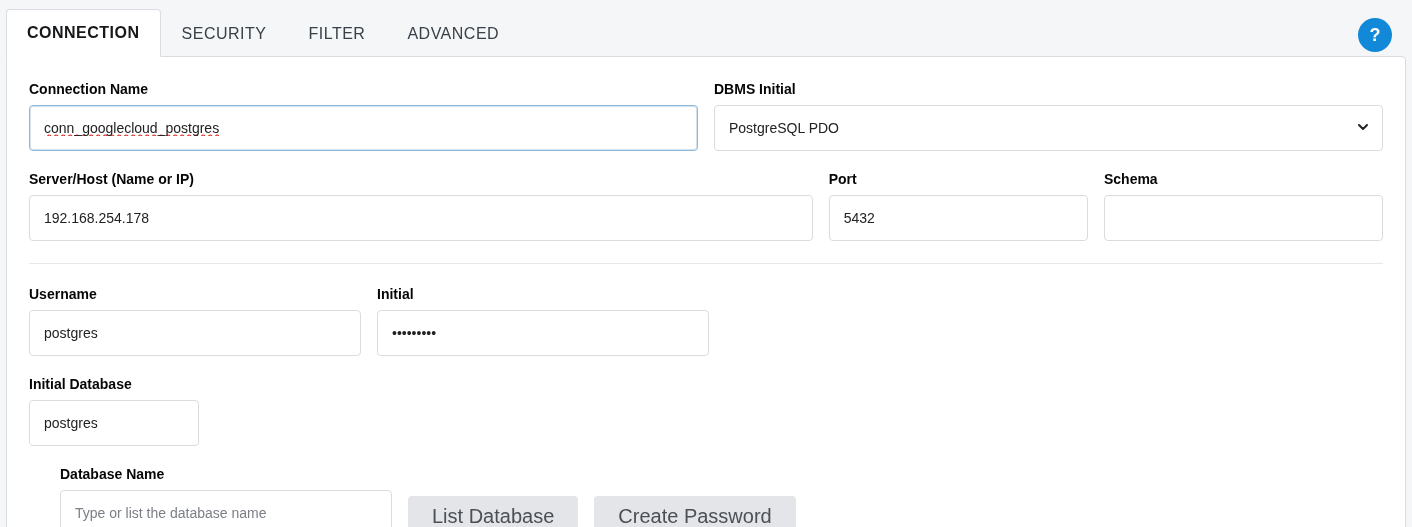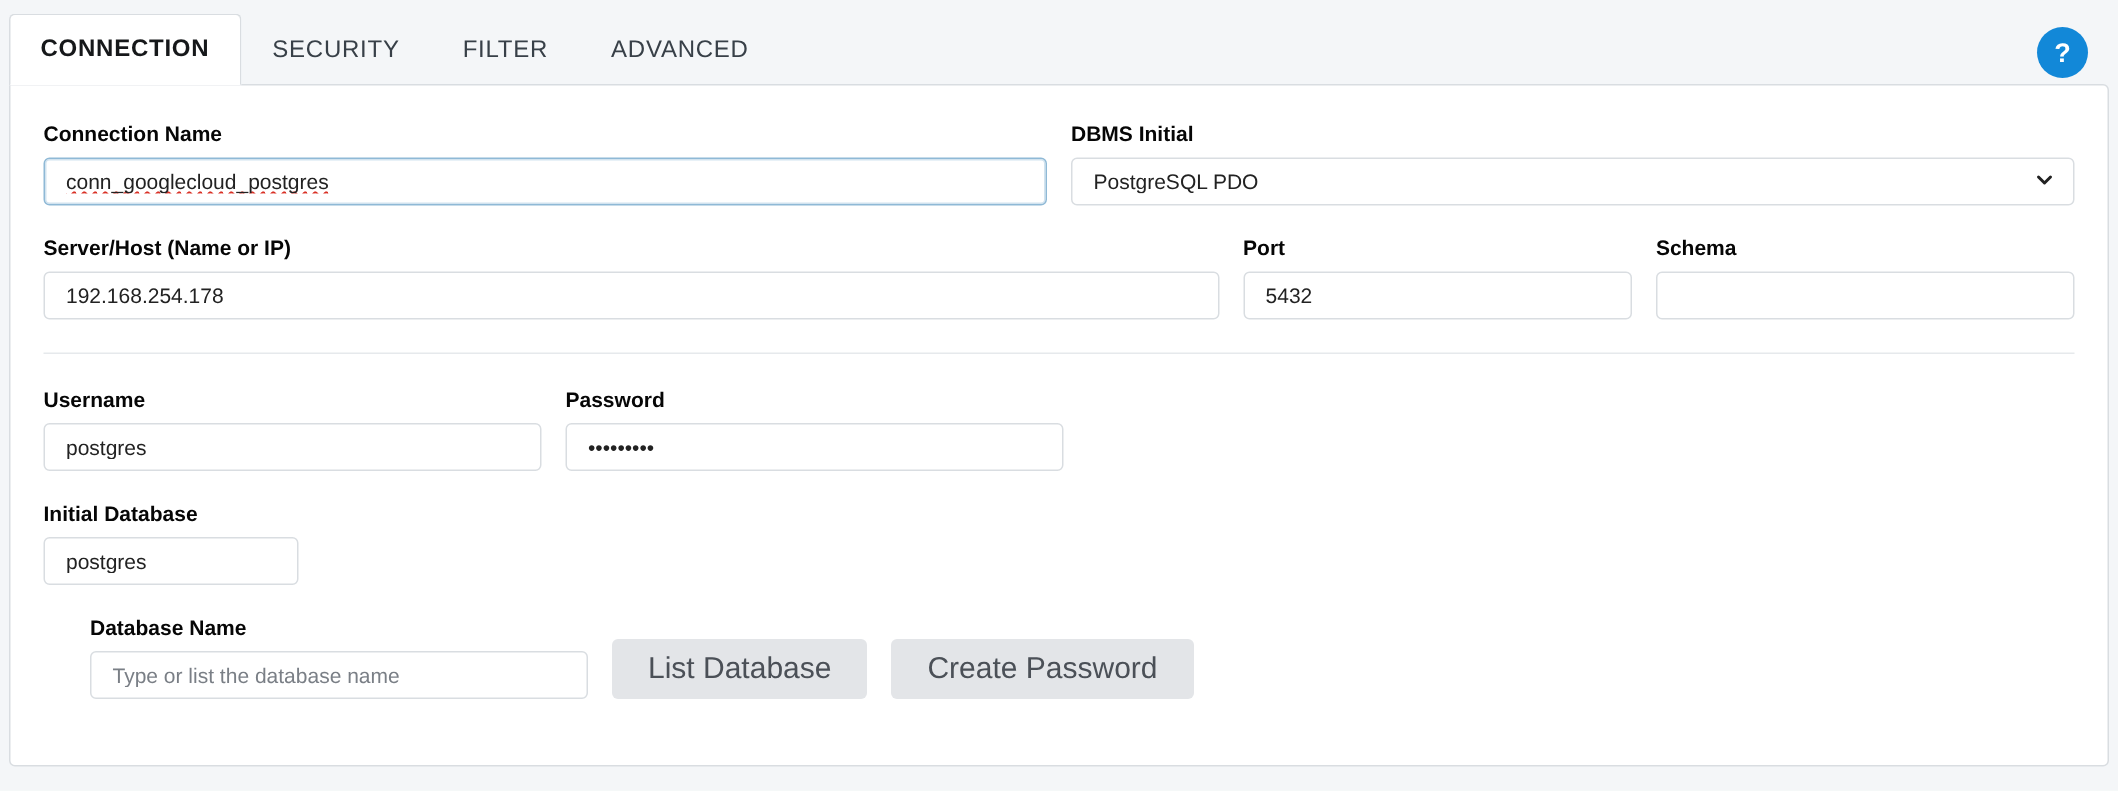--- a/index.html
+++ b/index.html
@@ -65,21 +65,21 @@
     align-items: flex-end;
   }
   .field { display: flex; flex-direction: column; }
   .label {
     font-weight: 600;
     font-size: 14px;
     color: #060606;
     margin-bottom: 8px;
   }
   .input, .select {
-    height: 32px;
+    height: 46px;
     border: 1px solid #d9dde1;
     border-radius: 4px;
     background: #fff;
     padding: 0 14px;
     font-size: 14px;
     color: #222;
     outline: none;
   }
   .input::placeholder { color: #7a7f86; }
   .input.focused {
@@ -211,21 +211,21 @@
     </div>
 
     <hr class="divider">
 
     <div class="row">
       <div class="field w-user">
         <span class="label">Username</span>
         <input class="input" type="text" value="postgres" style="">
       </div>
       <div class="field w-pass">
-        <span class="label">Password</span>
+        <span class="label">Initial</span>
         <input class="input" type="text" value="•••••••••" style="">
       </div>
     </div>
 
     <div class="row">
       <div class="field w-initdb">
         <span class="label">Initial Database</span>
         <input class="input" type="text" value="postgres" style="">
       </div>
     </div>

